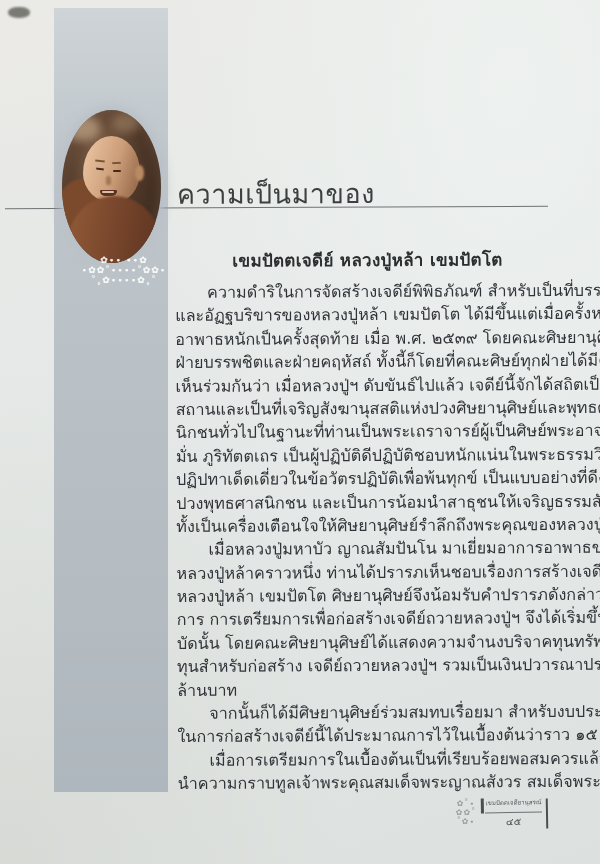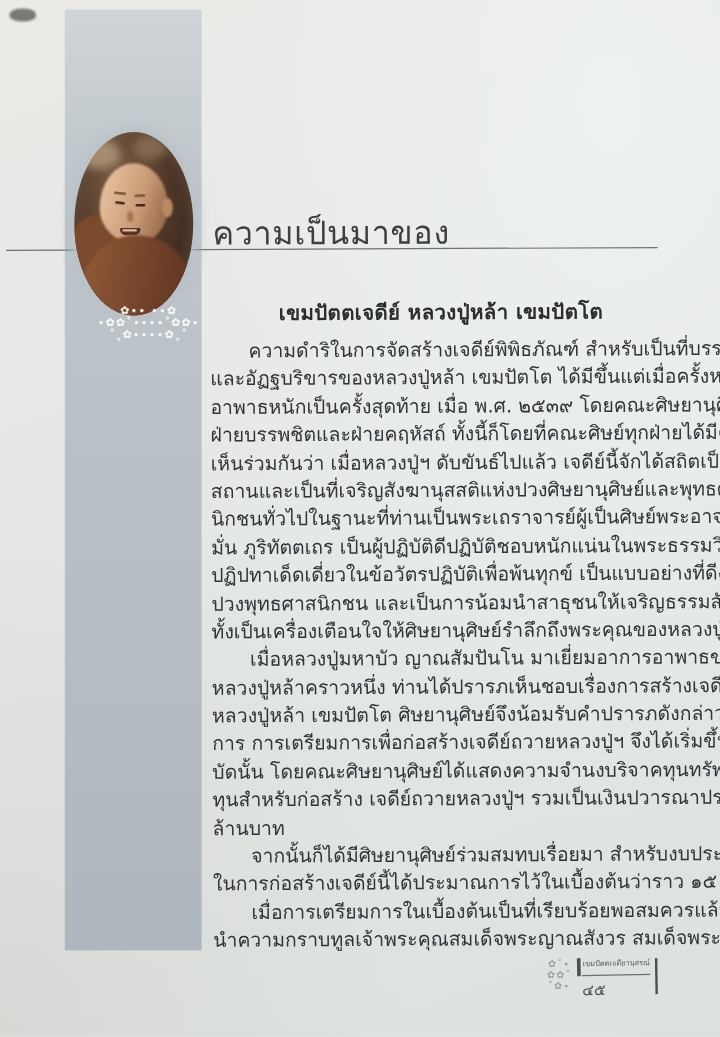--- a/index.html
+++ b/index.html
@@ -95,22 +95,22 @@
     transform:rotate(-1deg);
   }
   .pagebox .lbar{position:absolute;left:0;top:1px;width:2.5px;height:15px;background:#4e4e4e;}
   .pagebox .rbar{position:absolute;right:0;top:2px;width:2.5px;height:30px;background:#4e4e4e;}
   .pagebox .book-title{
     position:absolute;left:5px;top:1px;width:58px;font-size:6.5px;color:#55565a;
     white-space:nowrap;transform:scale(.95) skewX(-4deg);transform-origin:left top;letter-spacing:0;
   }
   .pagebox .midline{position:absolute;left:4px;top:15px;width:57px;height:1px;background:#6c6e70;}
   .pagebox .page-number{
-    position:absolute;left:4px;top:17px;width:57px;
-    font-size:13px;color:#4c4d50;
+    position:absolute;left:4px;top:17px;width:57px;text-align:center;
+    font-size:10px;color:#4c4d50;
   }
 </style>
 </head>
 <body>
 
 <div class="paper"></div>
 <div class="corner-mark"></div>
 <div class="band"></div>
 <div class="title-rule"></div>
 

